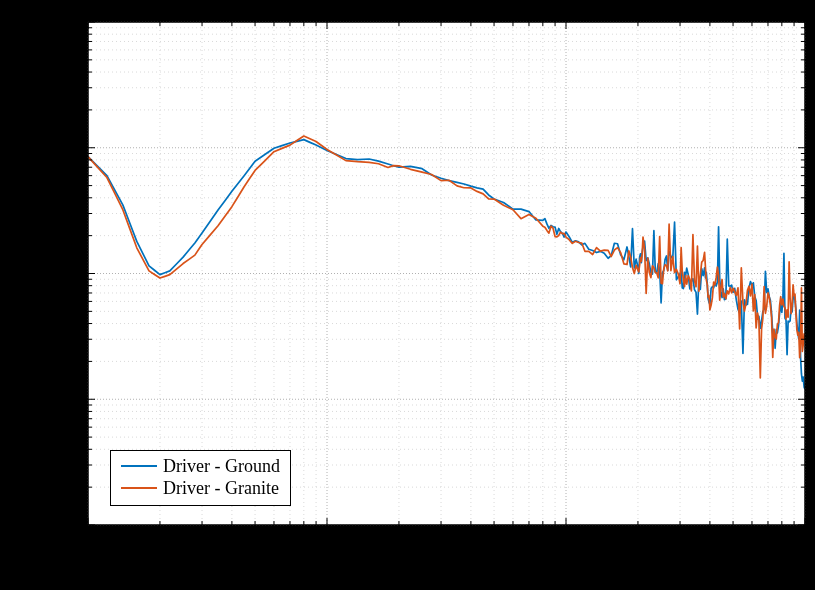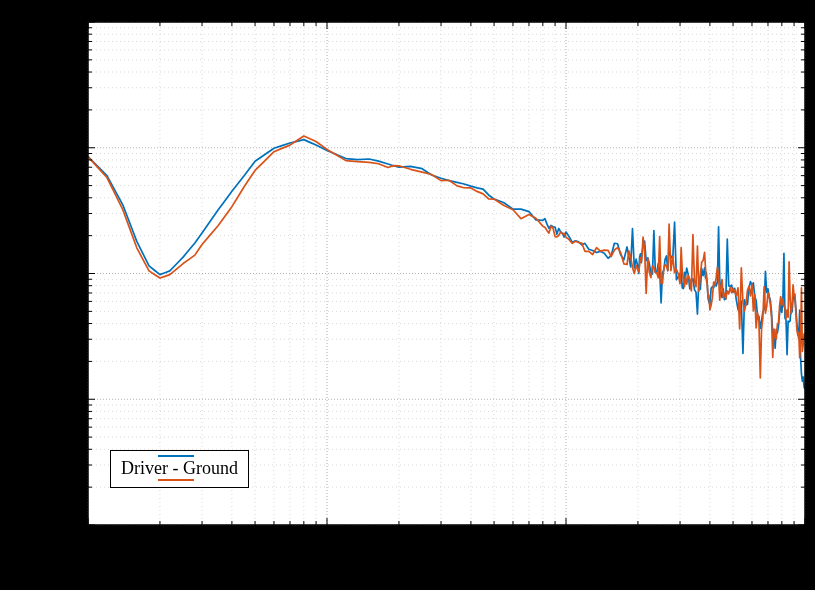--- a/index.html
+++ b/index.html
@@ -21,21 +21,20 @@
     position: absolute;
     background: #fff;
     border: 1px solid #000;
     padding: 4px 10px 6px 10px;
     font-size: 18px;
     line-height: 22px;
   }
   .legend-row {
     display: flex;
     align-items: center;
-    flex-direction: column;
   }
   .legend-swatch {
     width: 36px;
     height: 0;
     border-top: 2px solid;
     margin-right: 6px;
   }
   .legend-label {
     color: #000;
     white-space: nowrap;
@@ -254,15 +253,16 @@
       <line x1="805" y1="22" x2="798" y2="22" stroke="#000" stroke-width="1"></line>
     </svg>
 
   <div class="legend-box" id="legend" style="left:110px; top:450px;">
     <div class="legend-row">
       <span class="legend-swatch" style="border-top-color:#0072BD"></span>
       <span class="legend-label">Driver - Ground</span>
     </div>
     <div class="legend-row">
       <span class="legend-swatch" style="border-top-color:#D95319"></span>
+      <span class="legend-label">Driver - Granite</span>
     </div>
   </div>
 </div>
 
 </body></html>

